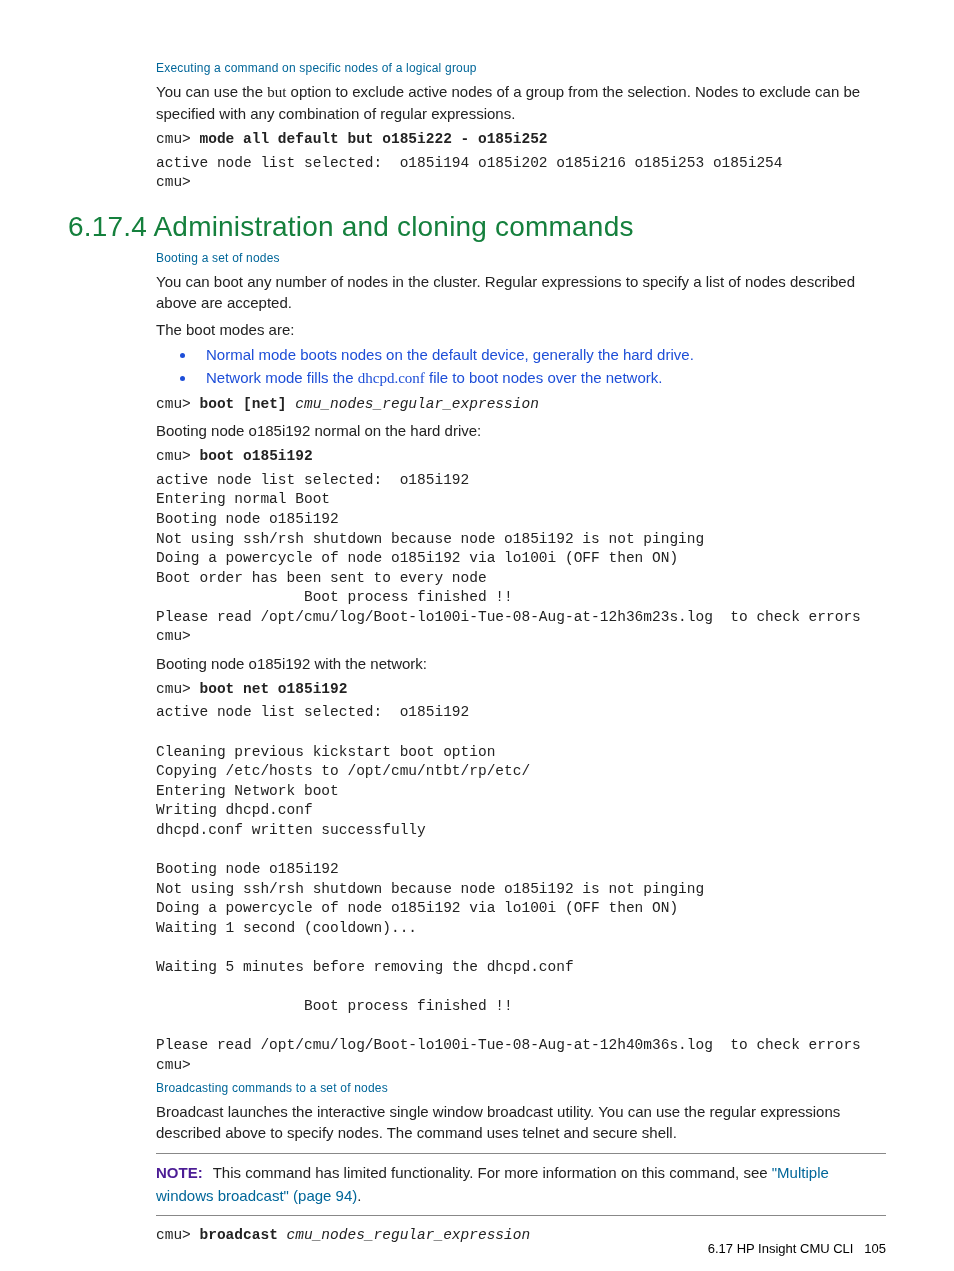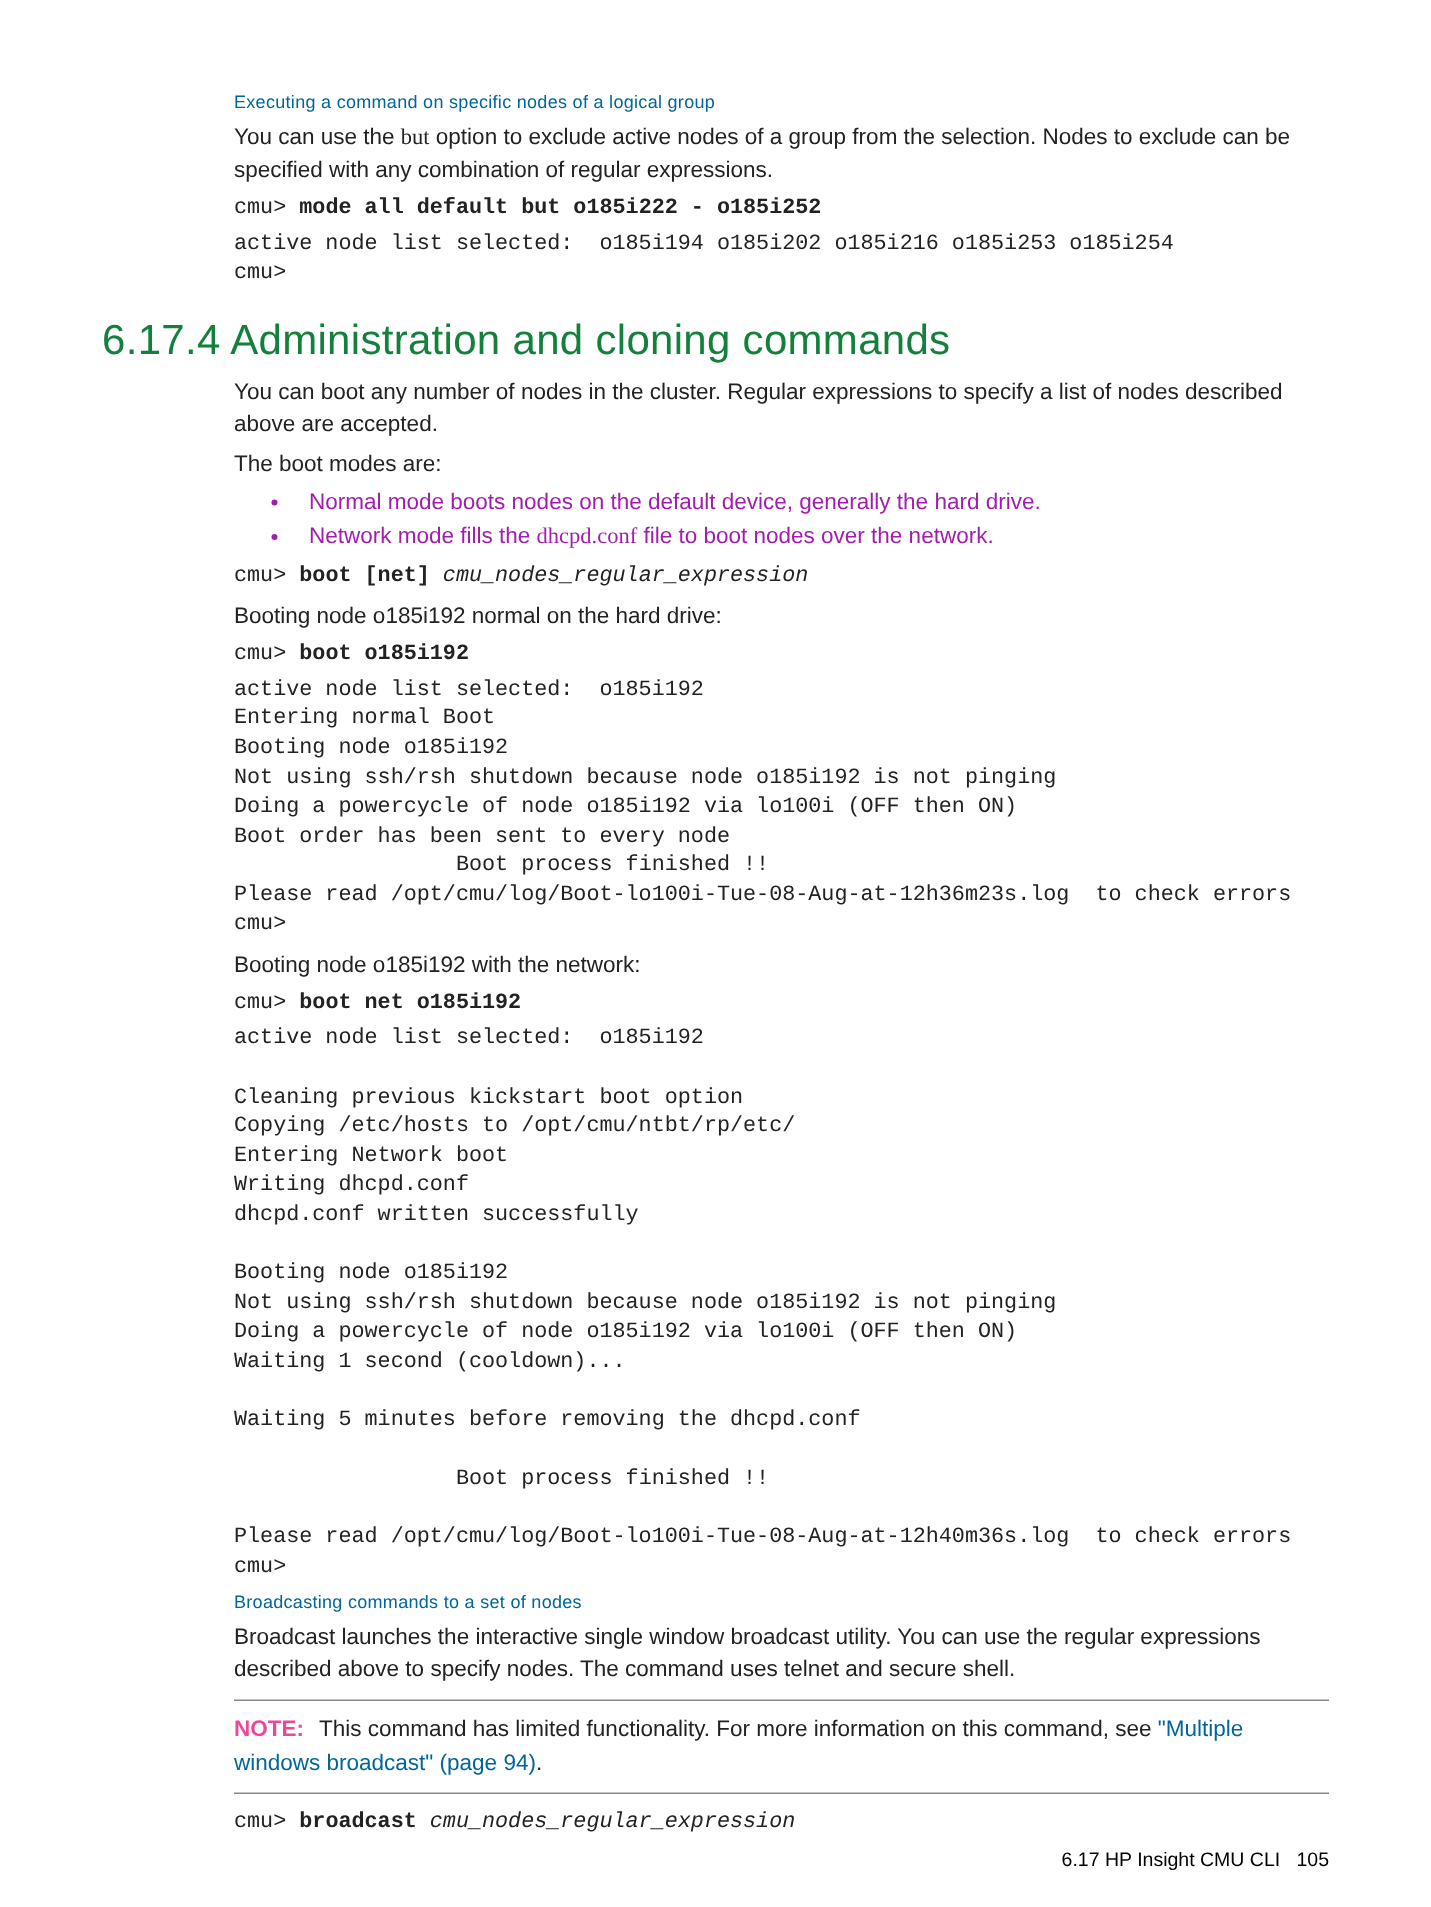--- a/index.html
+++ b/index.html
@@ -42,21 +42,21 @@
   }
   ul {
     margin: 4px 0 8px 108px;
     padding: 0;
   }
   ul li {
     margin: 2px 0 6px 20px;
     padding-left: 10px;
     font-family: Futura, "Trebuchet MS", Arial, sans-serif;
     font-size: 15px;
-    color: #a21caf;
+    color: #1d4ed8;
   }
   code, .mono, pre {
     font-family: "Courier New", Courier, monospace;
     font-size: 14.5px;
   }
   pre {
     margin: 4px 0 4px 88px;
     white-space: pre-wrap;
     line-height: 1.35;
   }
@@ -69,21 +69,21 @@
     margin: 10px 0 10px 88px;
     border-top: 1px solid #888;
     border-bottom: 1px solid #888;
     padding: 8px 0;
     font-family: Futura, "Trebuchet MS", Arial, sans-serif;
     font-size: 15px;
     line-height: 1.5;
   }
   .note-label {
     font-weight: bold;
-    color: #ec4899;
+    color: #4c1d95;
     margin-right: 10px;
   }
   .link {
     color: #006699;
   }
   .footer {
     position: absolute;
     bottom: 24px;
     right: 68px;
     font-family: Futura, "Trebuchet MS", Arial, sans-serif;
@@ -101,20 +101,21 @@
   <p>
     <span>You can use the </span><span class="inline-mono">but</span><span> option to exclude active nodes of a group from the selection. Nodes to exclude can be specified with any combination of regular expressions.</span>
   </p>
 
   <pre><span>cmu&gt; </span><span class="bold">mode all default but o185i222 - o185i252</span></pre>
   <pre>active node list selected:  o185i194 o185i202 o185i216 o185i253 o185i254
 cmu&gt;</pre>
 
   <h2>6.17.4 Administration and cloning commands</h2>
 
+  <h3>Booting a set of nodes</h3>
 
   <p>You can boot any number of nodes in the cluster. Regular expressions to specify a list of nodes described above are accepted.</p>
   <p>The boot modes are:</p>
 
   <ul>
     <li>Normal mode boots nodes on the default device, generally the hard drive.</li>
     <li>
       <span>Network mode fills the </span><span class="inline-mono">dhcpd.conf</span><span> file to boot nodes over the network.</span>
     </li>
   </ul>

